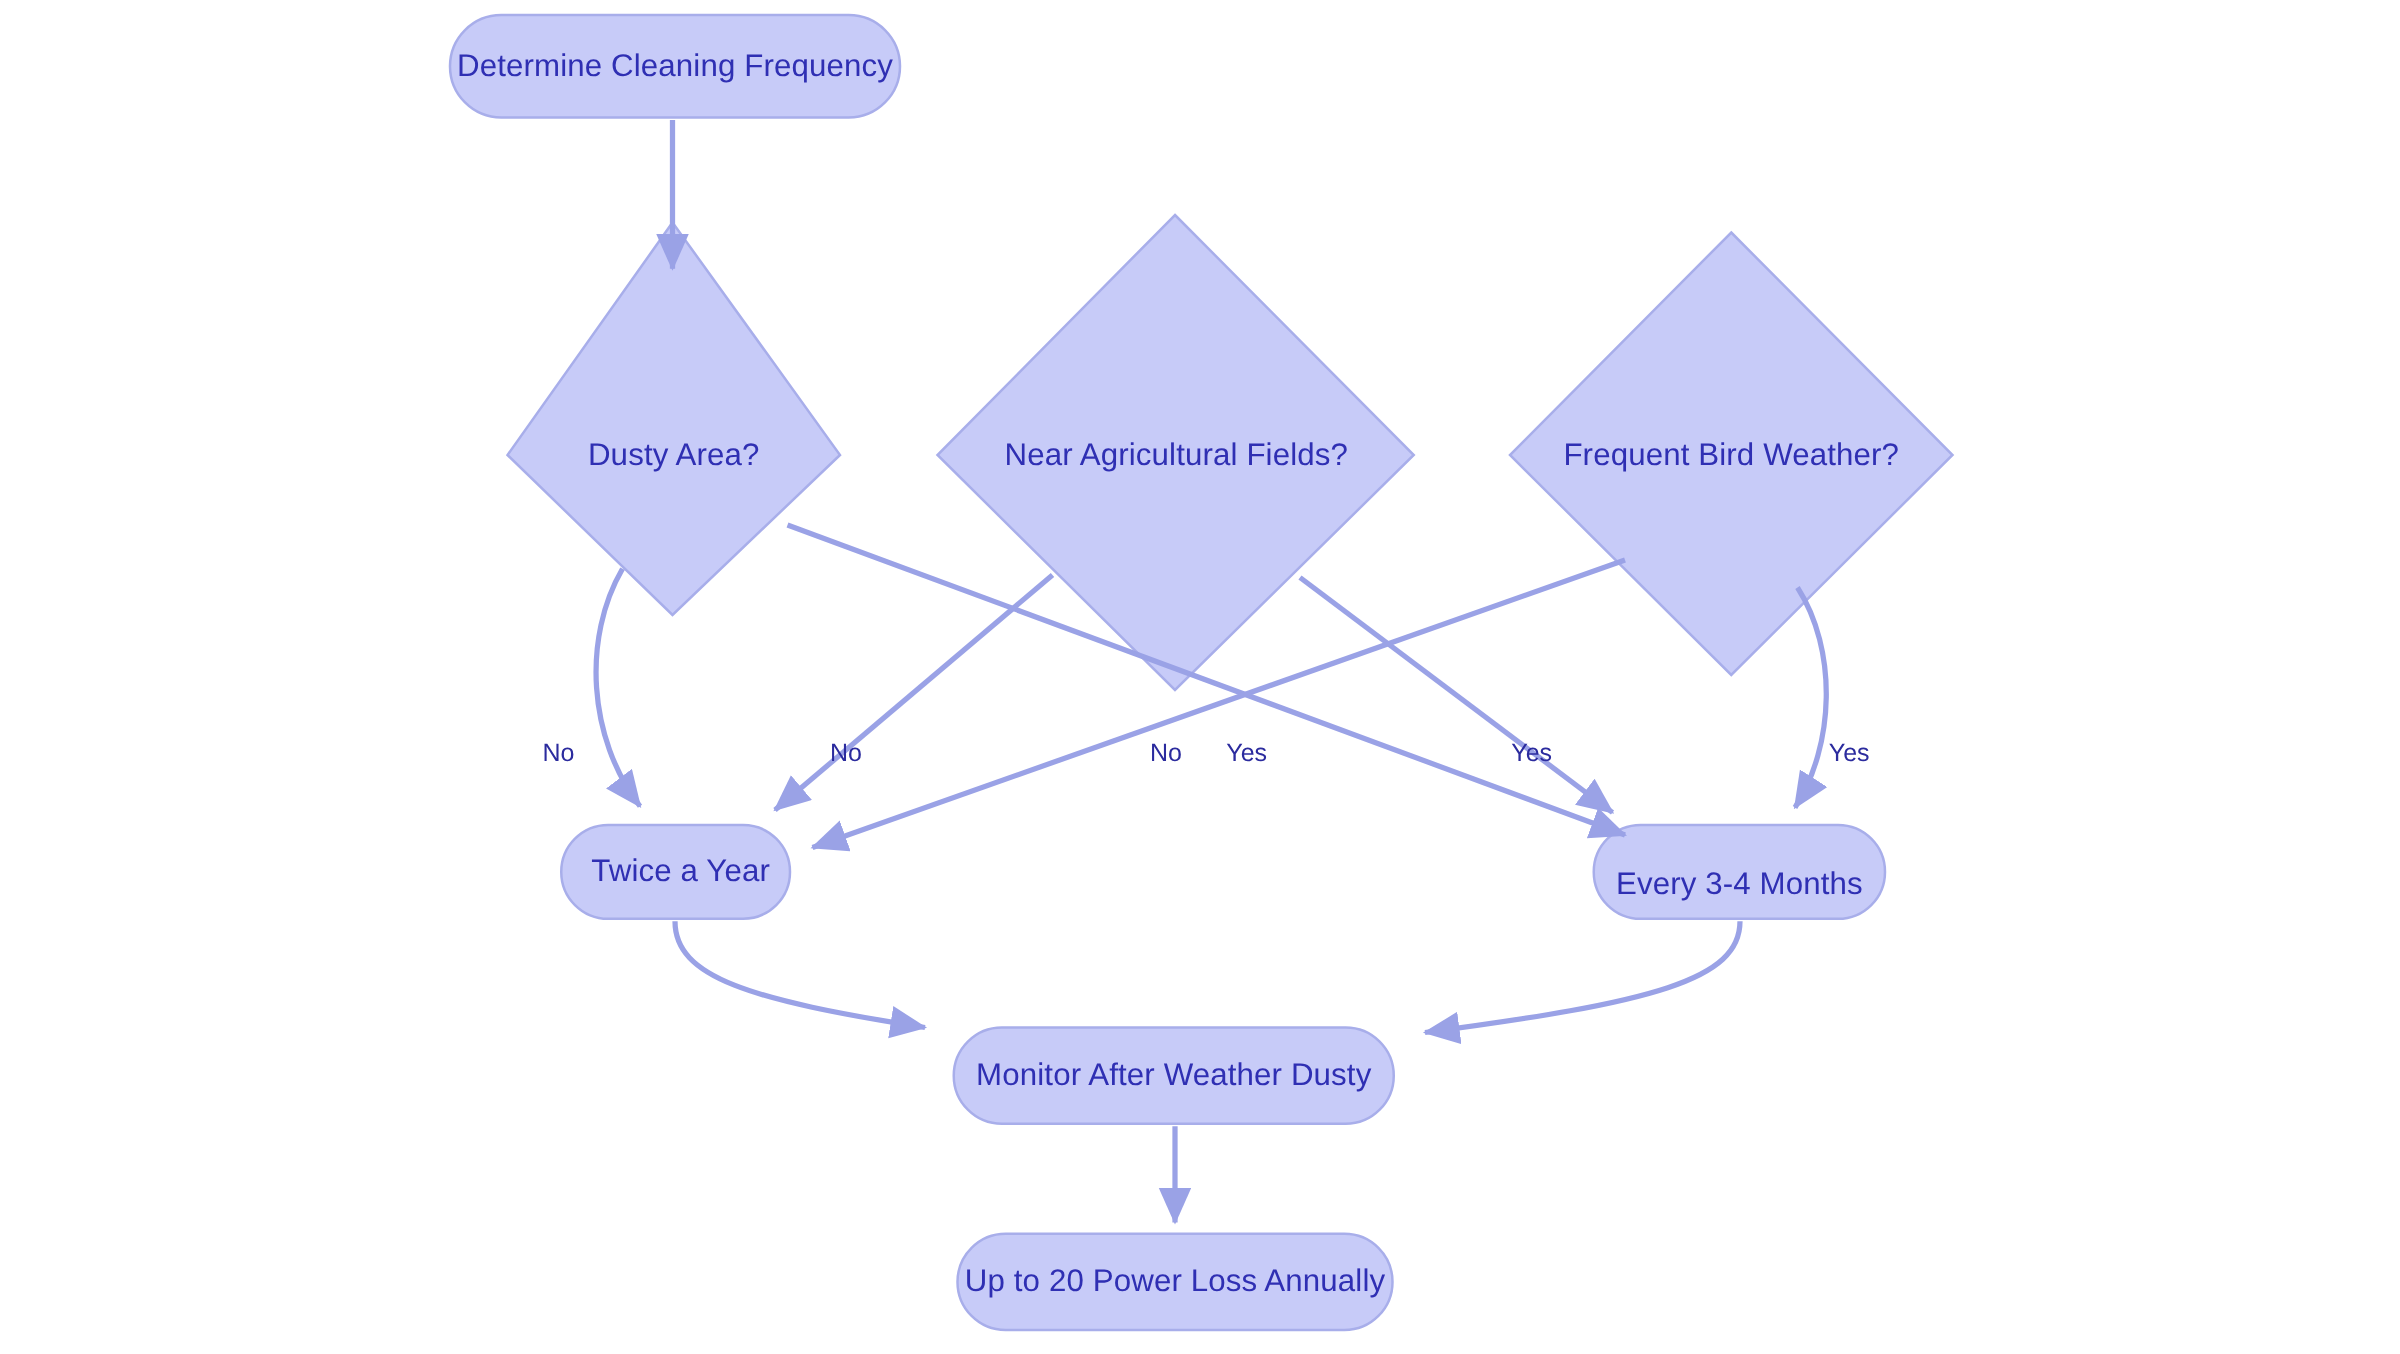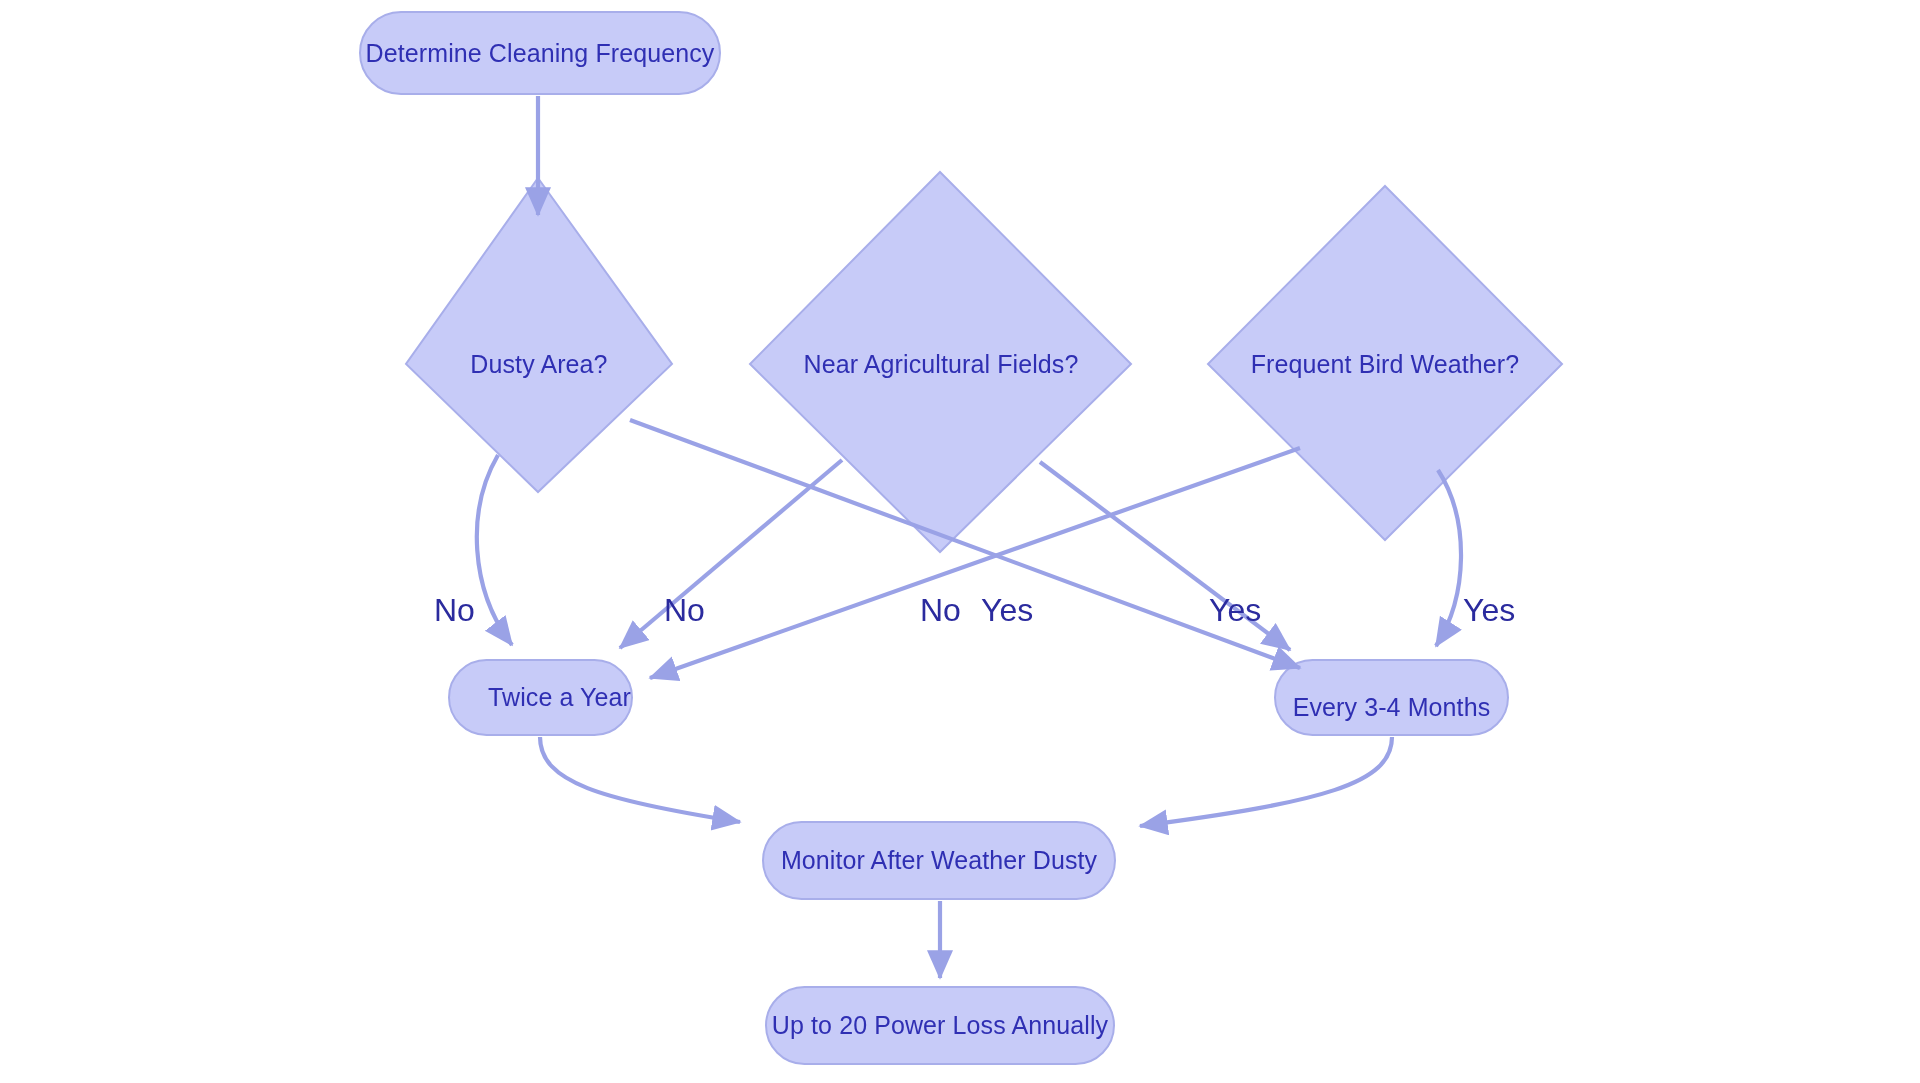--- a/index.html
+++ b/index.html
@@ -38,21 +38,21 @@
     font-size: 25px;
     font-weight: 400;
     letter-spacing: 0.1px;
     white-space: nowrap;
     pointer-events: none;
   }
   .edge-label {
     position: absolute;
     color: #2b2b9e;
     font-family: "Liberation Sans", sans-serif;
-    font-size: 32px;
+    font-size: 20px;
     font-weight: 400;
     white-space: nowrap;
     pointer-events: none;
   }
 </style>
 </head>
 <body>
 
 <div id="flow-root">
 
@@ -106,21 +106,21 @@
   </svg>
 
   <div class="node-label" style="left:406px; top:338px; width:266px; height:52px;">Dusty Area?</div>
 
   <div class="node-label" style="left:360px; top:12px; width:360px; height:82px;">Determine Cleaning Frequency</div>
 
   <div class="node-label" style="left:750px; top:338px; width:382px; height:52px;">Near Agricultural Fields?</div>
 
   <div class="node-label" style="left:1208px; top:338px; width:354px; height:52px;">Frequent Bird Weather?</div>
 
-  <div class="node-label" style="left:468px; top:660px; width:183px; height:75px;">Twice a Year</div>
+  <div class="node-label" style="left:453px; top:660px; width:183px; height:75px;">Twice a Year</div>
 
   <div class="node-label" style="left:1275px; top:660px; width:233px; height:95px;">Every 3-4 Months</div>
 
   <div class="node-label" style="left:763px; top:822px; width:352px; height:77px;">Monitor After Weather Dusty</div>
 
   <div class="node-label" style="left:766px; top:987px; width:348px; height:77px;">Up to 20 Power Loss Annually</div>
 
   <div class="edge-label" style="left:434px; top:592px;">No</div>
 
   <div class="edge-label" style="left:664px; top:592px;">No</div>

